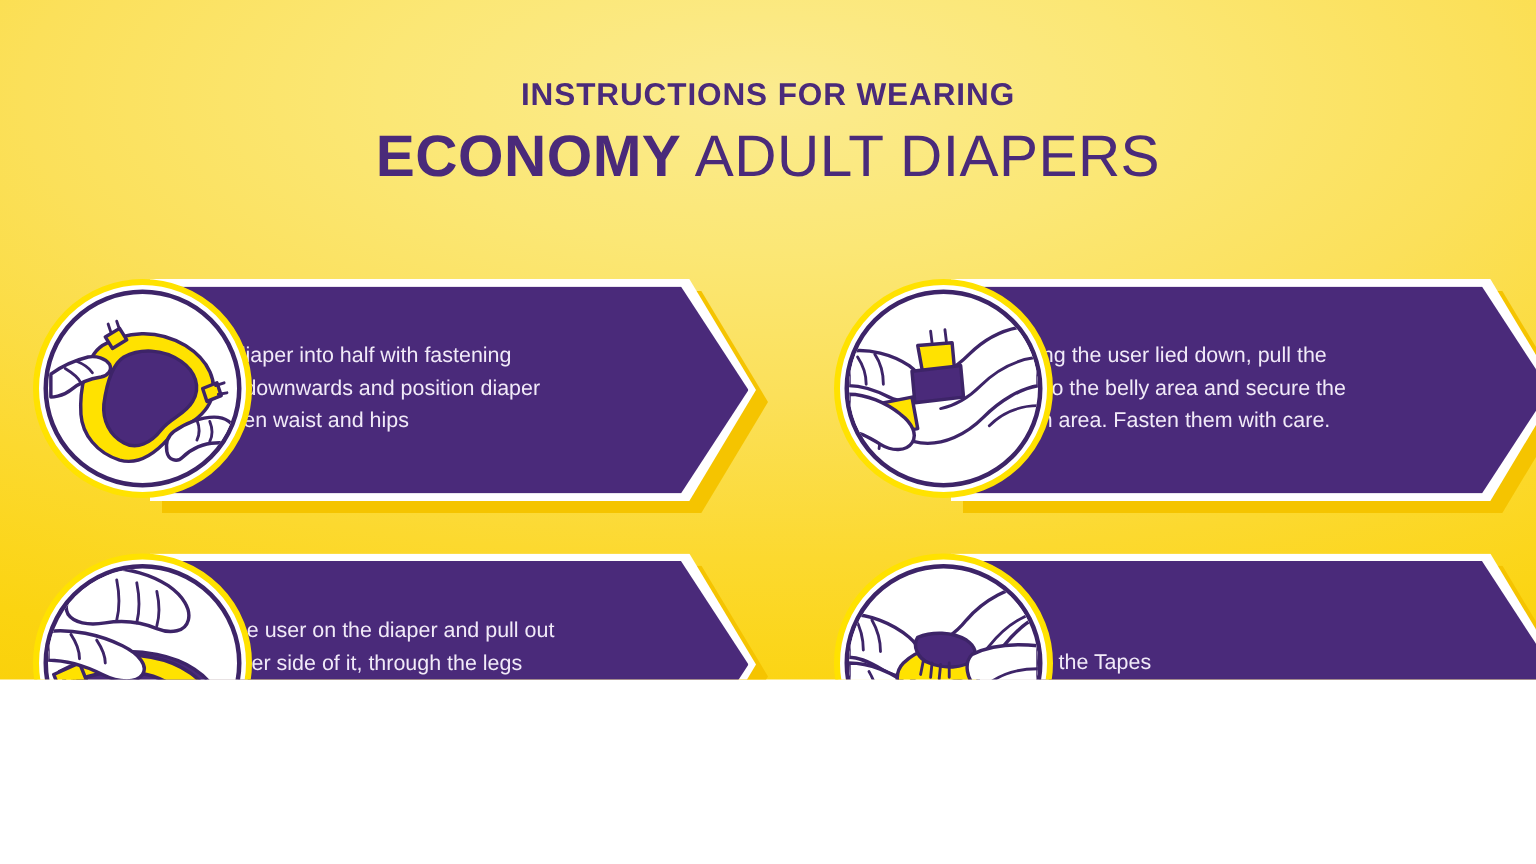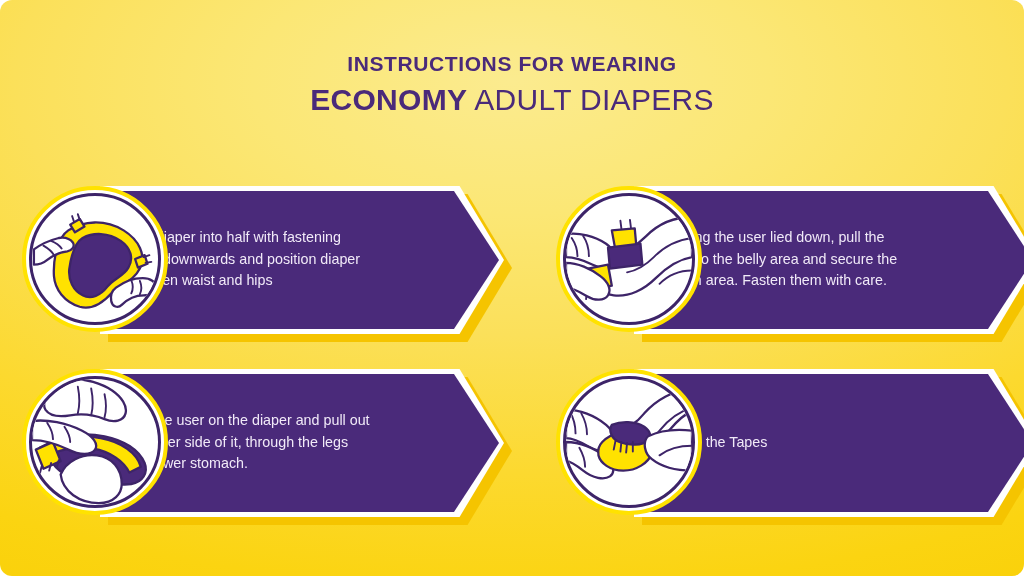--- a/index.html
+++ b/index.html
@@ -5,48 +5,47 @@
   * { margin:0; padding:0; box-sizing:border-box; }
 
   html, body {
     width:1024px; height:576px;
     overflow:hidden;
     font-family:"Liberation Sans", sans-serif;
   }
 
   #poster {
     position:relative;
-    width:1024px; height:576px;
+    width:1024px; height:453px;
     background:
       radial-gradient(ellipse 115% 105% at 50% 14%,
         #fbeb8f 0%,
         #fbe775 22%,
         #fbe05a 42%,
         #fcd92f 65%,
         #fbd411 84%,
         #f9cf06 100%);
     overflow:hidden;
-    border-radius:12px;
   }
 
   
   .headings {
     position:absolute; top:52px; left:0; width:1024px;
     text-align:center;
     color:#4a2a7a;
   }
   .kicker {
     font-size:21px;
     font-weight:bold;
     letter-spacing:.6px;
     line-height:1.1;
   }
   .maintitle {
     margin-top:8px;
-    font-size:30px;
+    font-size:39px;
     font-weight:normal;
     letter-spacing:.3px;
     line-height:1.12;
     white-space:nowrap;
   }
   .maintitle .strong { font-weight:bold; }
 
   
   .card {
     position:absolute;

